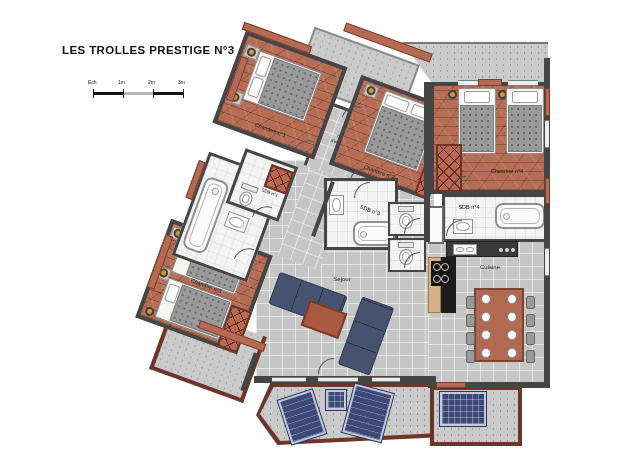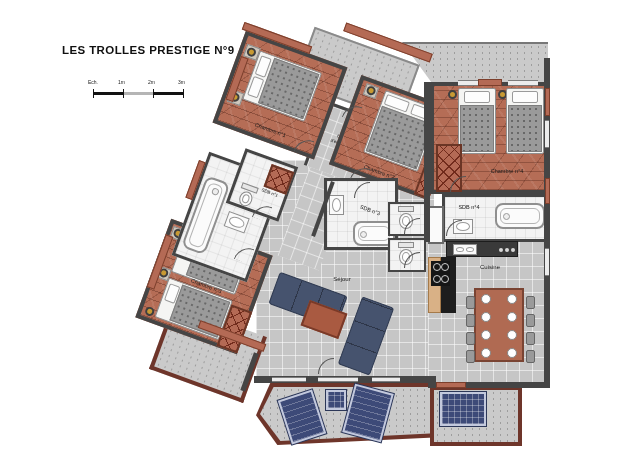--- a/index.html
+++ b/index.html
@@ -279,21 +279,21 @@
   <div class="arc" style="left:354px;top:182px;"></div>
   <div class="arc" style="left:404px;top:218px;"></div>
   <div class="arc" style="left:404px;top:252px;"></div>
   <div class="arc" style="left:446px;top:220px;"></div>
   <div class="arc" style="left:450px;top:176px;"></div>
   <div class="arc" style="left:318px;top:358px;"></div>
 
   <div class="lbl" style="left:322px;top:276px;width:40px;font-size:6px;">Séjour</div>
   <div class="lbl" style="left:470px;top:264px;width:40px;font-size:6px;">Cuisine</div>
 
-  <div class="title">LES TROLLES PRESTIGE N°9</div>
+  <div class="title">LES TROLLES PRESTIGE N°3</div>
   <div class="e" style="left:86px;top:76px;width:120px;height:28px;">
     <div class="sctxt" style="left:2px;top:3px;">Ech.</div>
     <div class="sctxt" style="left:32px;top:3px;">1m</div>
     <div class="sctxt" style="left:62px;top:3px;">2m</div>
     <div class="sctxt" style="left:92px;top:3px;">3m</div>
     <div class="e" style="left:7px;top:16px;width:30px;height:3px;background:#111;"></div>
     <div class="e" style="left:37px;top:16px;width:30px;height:3px;background:#b5b5b5;"></div>
     <div class="e" style="left:67px;top:16px;width:30px;height:3px;background:#111;"></div>
     <div class="e" style="left:7px;top:13px;width:1px;height:9px;background:#111;"></div>
     <div class="e" style="left:37px;top:13px;width:1px;height:9px;background:#111;"></div>

